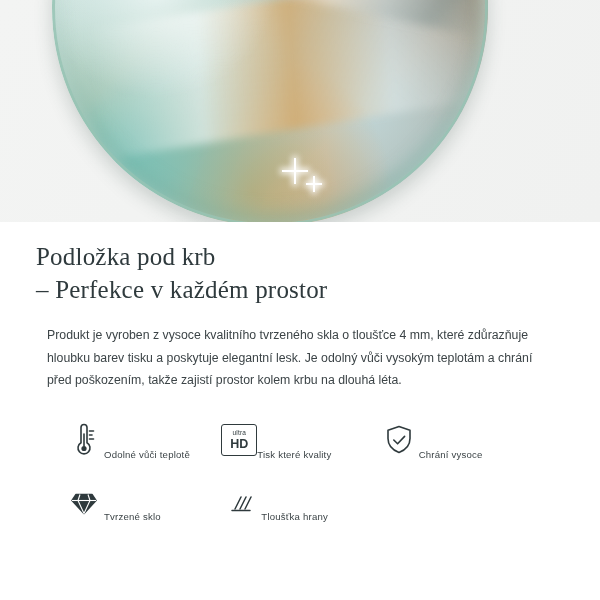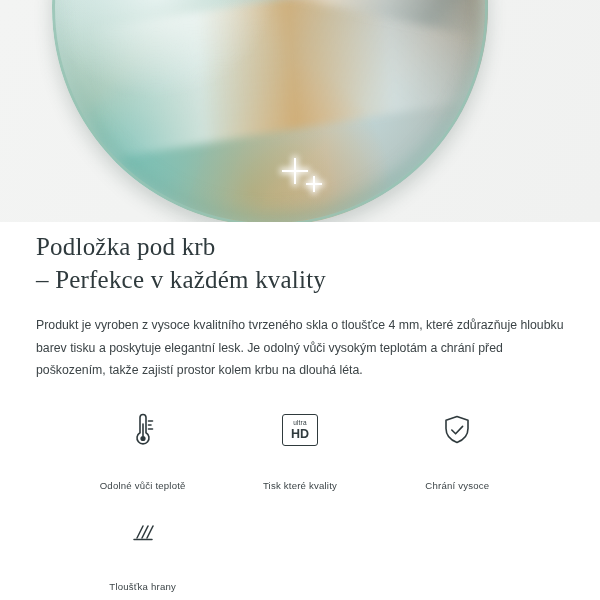--- a/index.html
+++ b/index.html
@@ -123,54 +123,54 @@
     left: 0;
     height: 2px;
     width: 100%;
     transform: translateY(-50%);
   }
   .sparkle-a { left: 282px; top: 158px; }
   .sparkle-b { left: 306px; top: 176px; width: 16px; height: 16px; }
 
   
   .content {
-    padding: 8px 36px 0 36px;
+    padding: 18px 36px 0 36px;
   }
   .headline {
     font-family: "Liberation Serif", serif;
     font-size: 25px;
     line-height: 1.32;
     color: #2f3a3d;
     font-weight: 400;
     margin: 0 0 18px 0;
     letter-spacing: 0.2px;
   }
   .headline .line {
     display: block;
   }
   .paragraph {
     font-family: "Liberation Sans", sans-serif;
     font-size: 12.3px;
     line-height: 1.85;
     color: #3c4447;
-    margin: 0;
+    margin: 11px;
     max-width: 540px;
   }
 
   
   .features {
     margin-top: 26px;
     display: grid;
     grid-template-columns: repeat(3, 1fr);
     grid-row-gap: 18px;
     padding: 0 28px;
   }
   .feature {
     display: flex;
-    flex-direction: column;
+    flex-direction: row;
     align-items: center;
     justify-content: flex-start;
   }
   .feature-icon {
     height: 44px;
     display: flex;
     align-items: center;
     justify-content: center;
     color: #2f3a3d;
   }
@@ -218,21 +218,21 @@
 
       <div class="disc-edge"></div>
     </div>
     <div class="sparkle sparkle-a"></div>
     <div class="sparkle sparkle-b"></div>
   </div>
 
   <div class="content">
     <h1 class="headline">
       <span class="line">Podložka pod krb</span>
-      <span class="line">– Perfekce v každém kvality</span>
+      <span class="line">– Perfekce v každém prostor</span>
     </h1>
     <p class="paragraph">Produkt je vyroben z vysoce kvalitního tvrzeného skla o tloušťce 4 mm, které zdůrazňuje hloubku barev tisku a poskytuje elegantní lesk. Je odolný vůči vysokým teplotám a chrání před poškozením, takže zajistí prostor kolem krbu na dlouhá léta.</p>
 
     <div class="features">
 
       <div class="feature">
         <div class="feature-icon">
           <svg width="40" height="40" viewBox="0 0 40 40" fill="none" stroke="#2f3a3d" stroke-width="1.6" stroke-linecap="round">
             <path d="M17 7.5a3 3 0 0 1 6 0v15.2a6 6 0 1 1-6 0V7.5z"></path>
             <line x1="20" y1="14" x2="20" y2="26"></line>
@@ -258,20 +258,31 @@
       <div class="feature">
         <div class="feature-icon">
           <svg width="40" height="40" viewBox="0 0 40 40" fill="none" stroke="#2f3a3d" stroke-width="1.6" stroke-linejoin="round" stroke-linecap="round">
             <path d="M20 6.5l11 3.8v8.2c0 7.2-4.7 11.6-11 14-6.3-2.4-11-6.8-11-14v-8.2L20 6.5z"></path>
             <polyline points="14.8,20 18.6,23.8 25.6,16.4"></polyline>
           </svg>
         </div>
         <div class="feature-label">Chrání vysoce</div>
       </div>
 
+      <div class="feature">
+        <div class="feature-icon">
+          <svg width="40" height="40" viewBox="0 0 40 40" fill="none" stroke="#2f3a3d" stroke-width="1.5" stroke-linejoin="round">
+            <path d="M12 12.5h16l4 6-12 13-12-13 4-6z" fill="#2f3a3d" stroke="#2f3a3d"></path>
+            <path d="M8 18.5h24" stroke="#ffffff" stroke-width="1.1"></path>
+            <path d="M16 12.5l-2 6 6 13" stroke="#ffffff" stroke-width="1.1"></path>
+            <path d="M24 12.5l2 6-6 13" stroke="#ffffff" stroke-width="1.1"></path>
+          </svg>
+        </div>
+        <div class="feature-label">Tvrzené sklo</div>
+      </div>
 
       <div class="feature">
         <div class="feature-icon">
           <svg width="40" height="40" viewBox="0 0 40 40" fill="none" stroke="#2f3a3d" stroke-width="1.5" stroke-linecap="round">
             <path d="M11 28.5h18"></path>
             <path d="M14 27l6-12"></path>
             <path d="M19 27l6-12"></path>
             <path d="M24 27l6-12"></path>
           </svg>
         </div>

